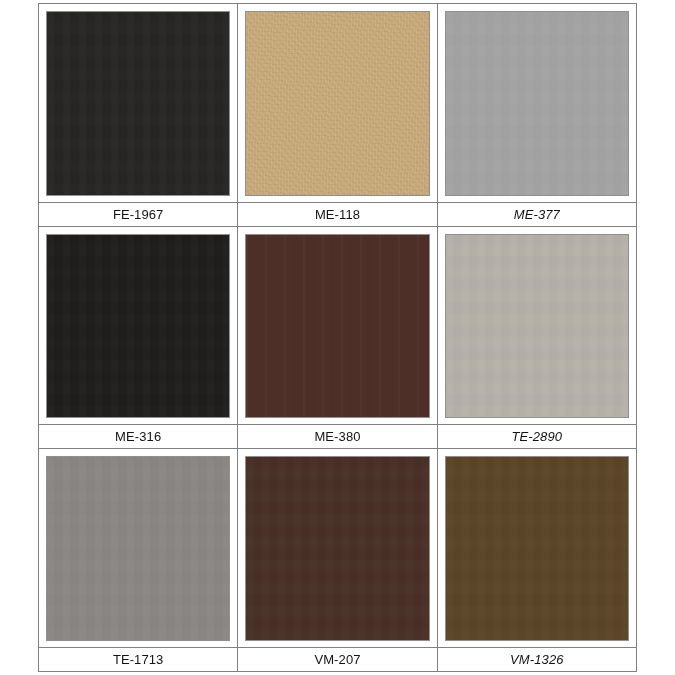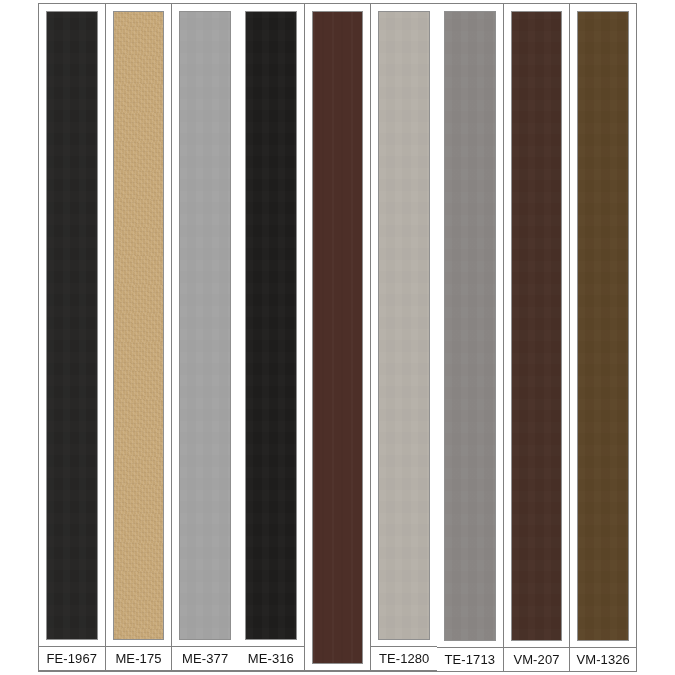--- a/index.html
+++ b/index.html
@@ -17,40 +17,41 @@
   #swatch-board {
     position: absolute;
     left: 38px;
     top: 3px;
     width: 599px;
     height: 669px;
     box-sizing: border-box;
     border: 1px solid #808080;
     background: #ffffff;
     display: flex;
+    flex-direction: column;
   }
 
   .board-row {
     display: flex;
     flex: 1 1 0;
     min-height: 0;
     border-bottom: 1px solid #808080;
   }
-  .board-row:last-child { border-bottom: none; justify-content: flex-end; }
+  .board-row:last-child { border-bottom: none; }
 
   .board-cell {
     flex: 1 1 0;
     min-width: 0;
     display: flex;
     flex-direction: column;
     border-right: 1px solid #808080;
     box-sizing: border-box;
     background: #ffffff;
   }
-  .board-cell:last-child { border-right: none; }
+  .board-cell:last-child { border-right: none; font-style: italic; }
 
   .swatch-wrap {
     flex: 1 1 auto;
     min-height: 0;
     display: flex;
     align-items: center;
     justify-content: center;
     padding: 7px 7px 6px 7px;
     box-sizing: border-box;
     background: #ffffff;
@@ -141,21 +142,21 @@
       </div>
     </div>
     <div class="board-cell">
       <div class="swatch-wrap">
         <div class="swatch-chip tex-speckle">
           <div class="chip-fill" style="background: rgb(200, 168, 119);"></div>
           <div class="chip-tex"></div>
         </div>
       </div>
       <div class="swatch-label-row">
-        <span class="swatch-label">ME-175</span>
+        <span class="swatch-label">ME-118</span>
       </div>
     </div>
     <div class="board-cell">
       <div class="swatch-wrap">
         <div class="swatch-chip tex-soft">
           <div class="chip-fill" style="background: rgb(163, 163, 163);"></div>
           <div class="chip-tex"></div>
         </div>
       </div>
       <div class="swatch-label-row">
@@ -176,30 +177,33 @@
         <span class="swatch-label">ME-316</span>
       </div>
     </div>
     <div class="board-cell">
       <div class="swatch-wrap">
         <div class="swatch-chip tex-grain">
           <div class="chip-fill" style="background: rgb(77, 47, 40);"></div>
           <div class="chip-tex"></div>
         </div>
       </div>
+      <div class="swatch-label-row">
+        <span class="swatch-label">ME-380</span>
+      </div>
     </div>
     <div class="board-cell">
       <div class="swatch-wrap">
         <div class="swatch-chip tex-soft">
           <div class="chip-fill" style="background: rgb(181, 176, 168);"></div>
           <div class="chip-tex"></div>
         </div>
       </div>
       <div class="swatch-label-row">
-        <span class="swatch-label">TE-1280</span>
+        <span class="swatch-label">TE-2890</span>
       </div>
     </div>
   </div>
 
   <div class="board-row">
     <div class="board-cell">
       <div class="swatch-wrap">
         <div class="swatch-chip tex-soft">
           <div class="chip-fill" style="background: rgb(138, 134, 132);"></div>
           <div class="chip-tex"></div>

